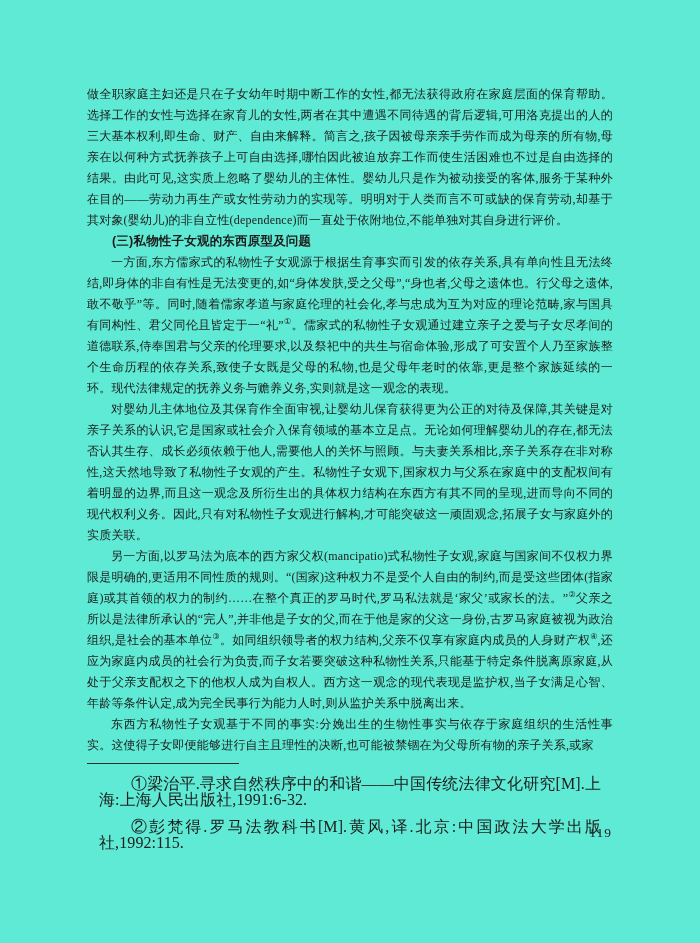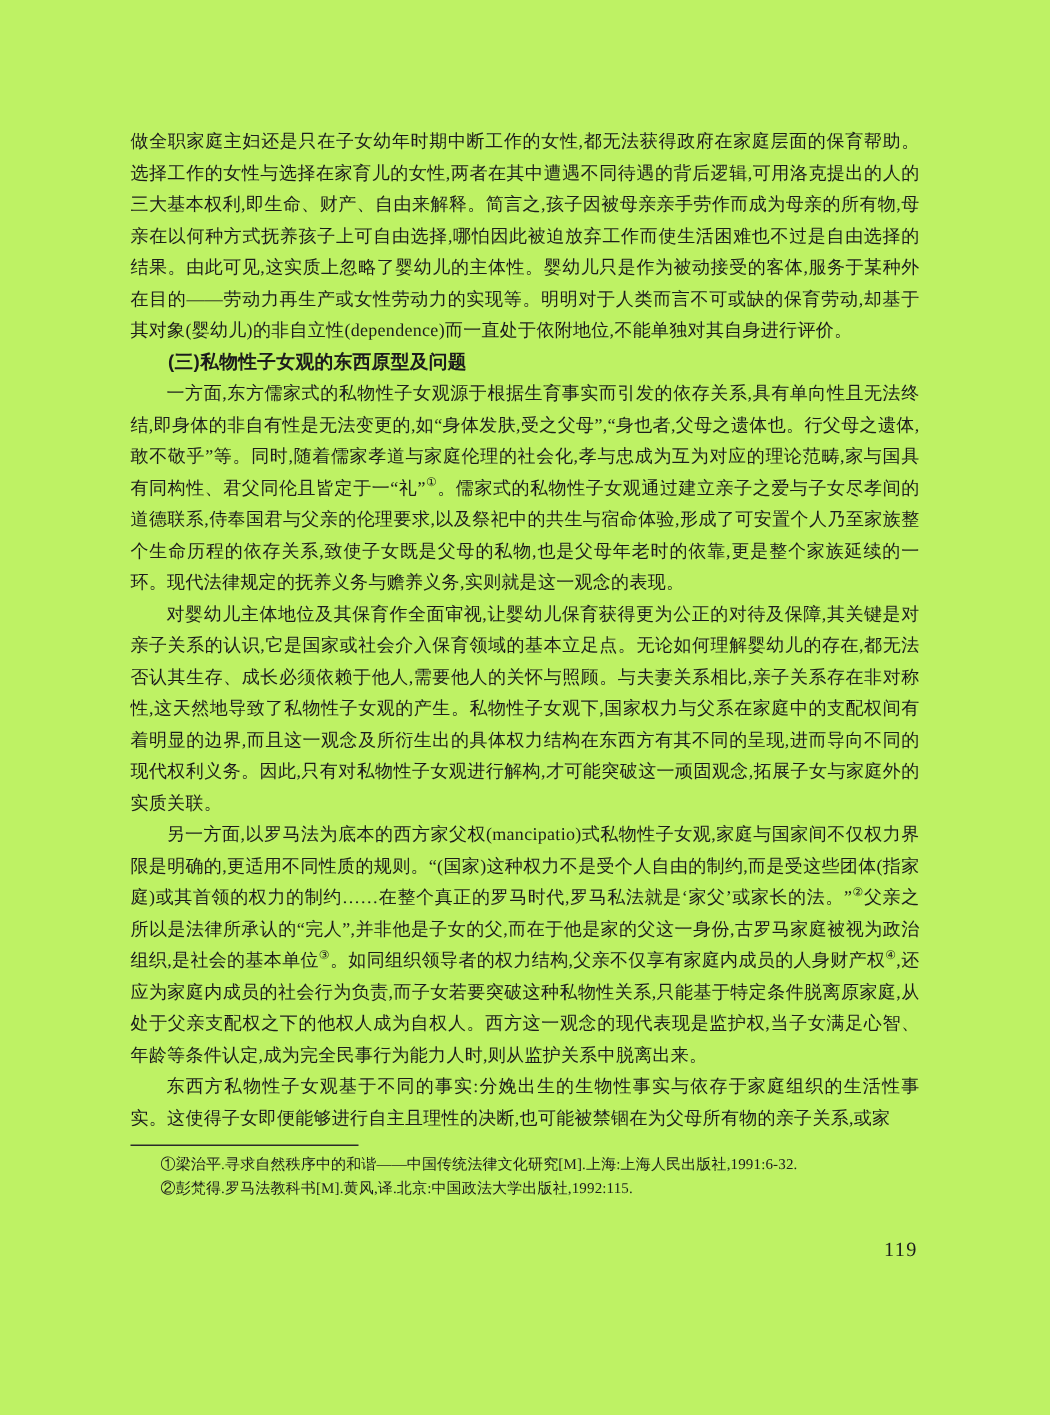--- a/index.html
+++ b/index.html
@@ -4,21 +4,21 @@
 <style>
   html, body {
     margin: 0;
     padding: 0;
     background: #ffffff;
   }
   .page {
     position: relative;
     width: 700px;
     height: 943px;
-    background: #bef264;
+    background: #5eead4;
     box-sizing: border-box;
     padding: 84px 87px 0 87px;
     overflow: hidden;
     font-family: "Liberation Serif", "DejaVu Serif", serif;
     color: #1c1c1c;
   }
   .article .block {
     margin: 0;
     font-size: 12px;
     line-height: 21px;
@@ -36,22 +36,22 @@
     line-height: 0;
     vertical-align: super;
   }
   .footnote-rule {
     width: 152px;
     height: 0;
     border-top: 1.2px solid #2a2a2a;
     margin: 7px 0 5px 0;
   }
   .footnotes .footnote {
-    margin: 0;
-    font-size: 10px;
+    margin: 12px;
+    font-size: 16px;
     line-height: 15.6px;
     text-align: justify;
     text-indent: 2em;
     letter-spacing: 0.1px;
   }
   .page-number {
     position: absolute;
     right: 88px;
     top: 825px;
     font-size: 13.5px;

